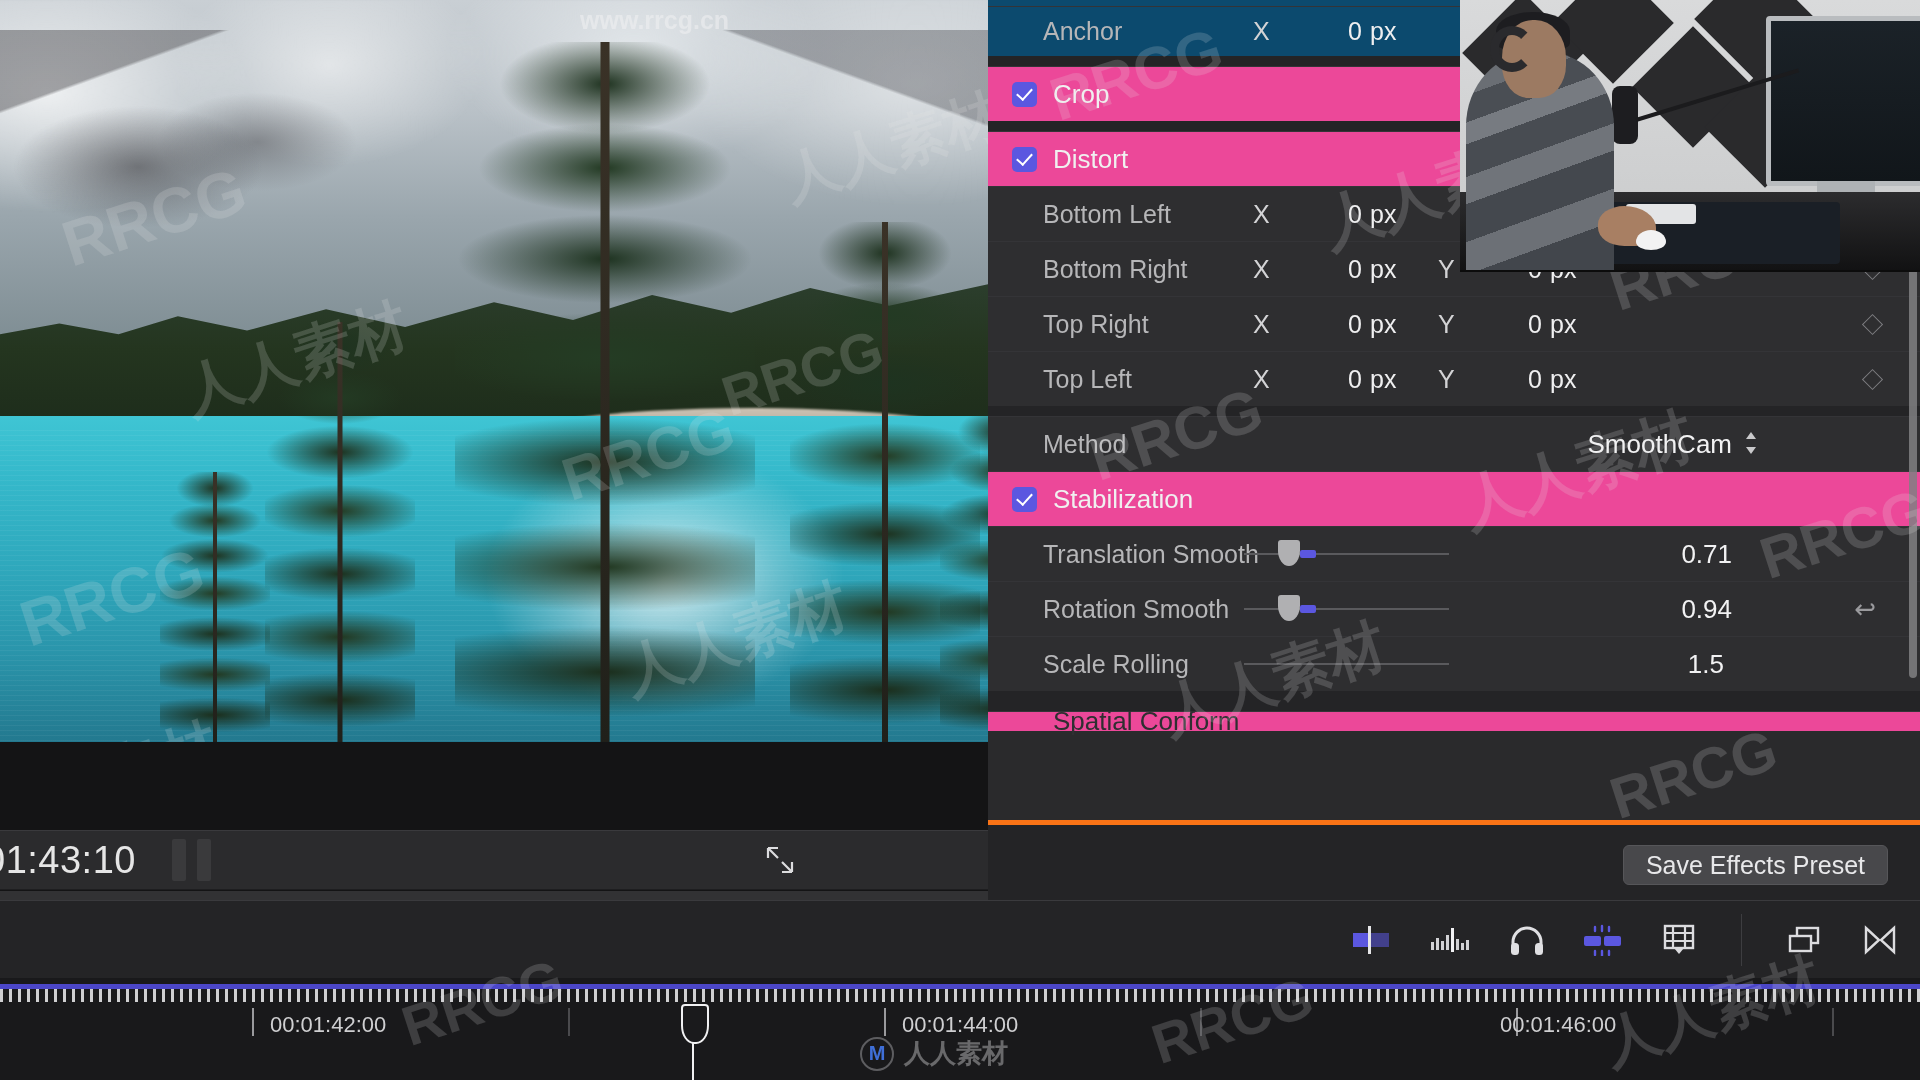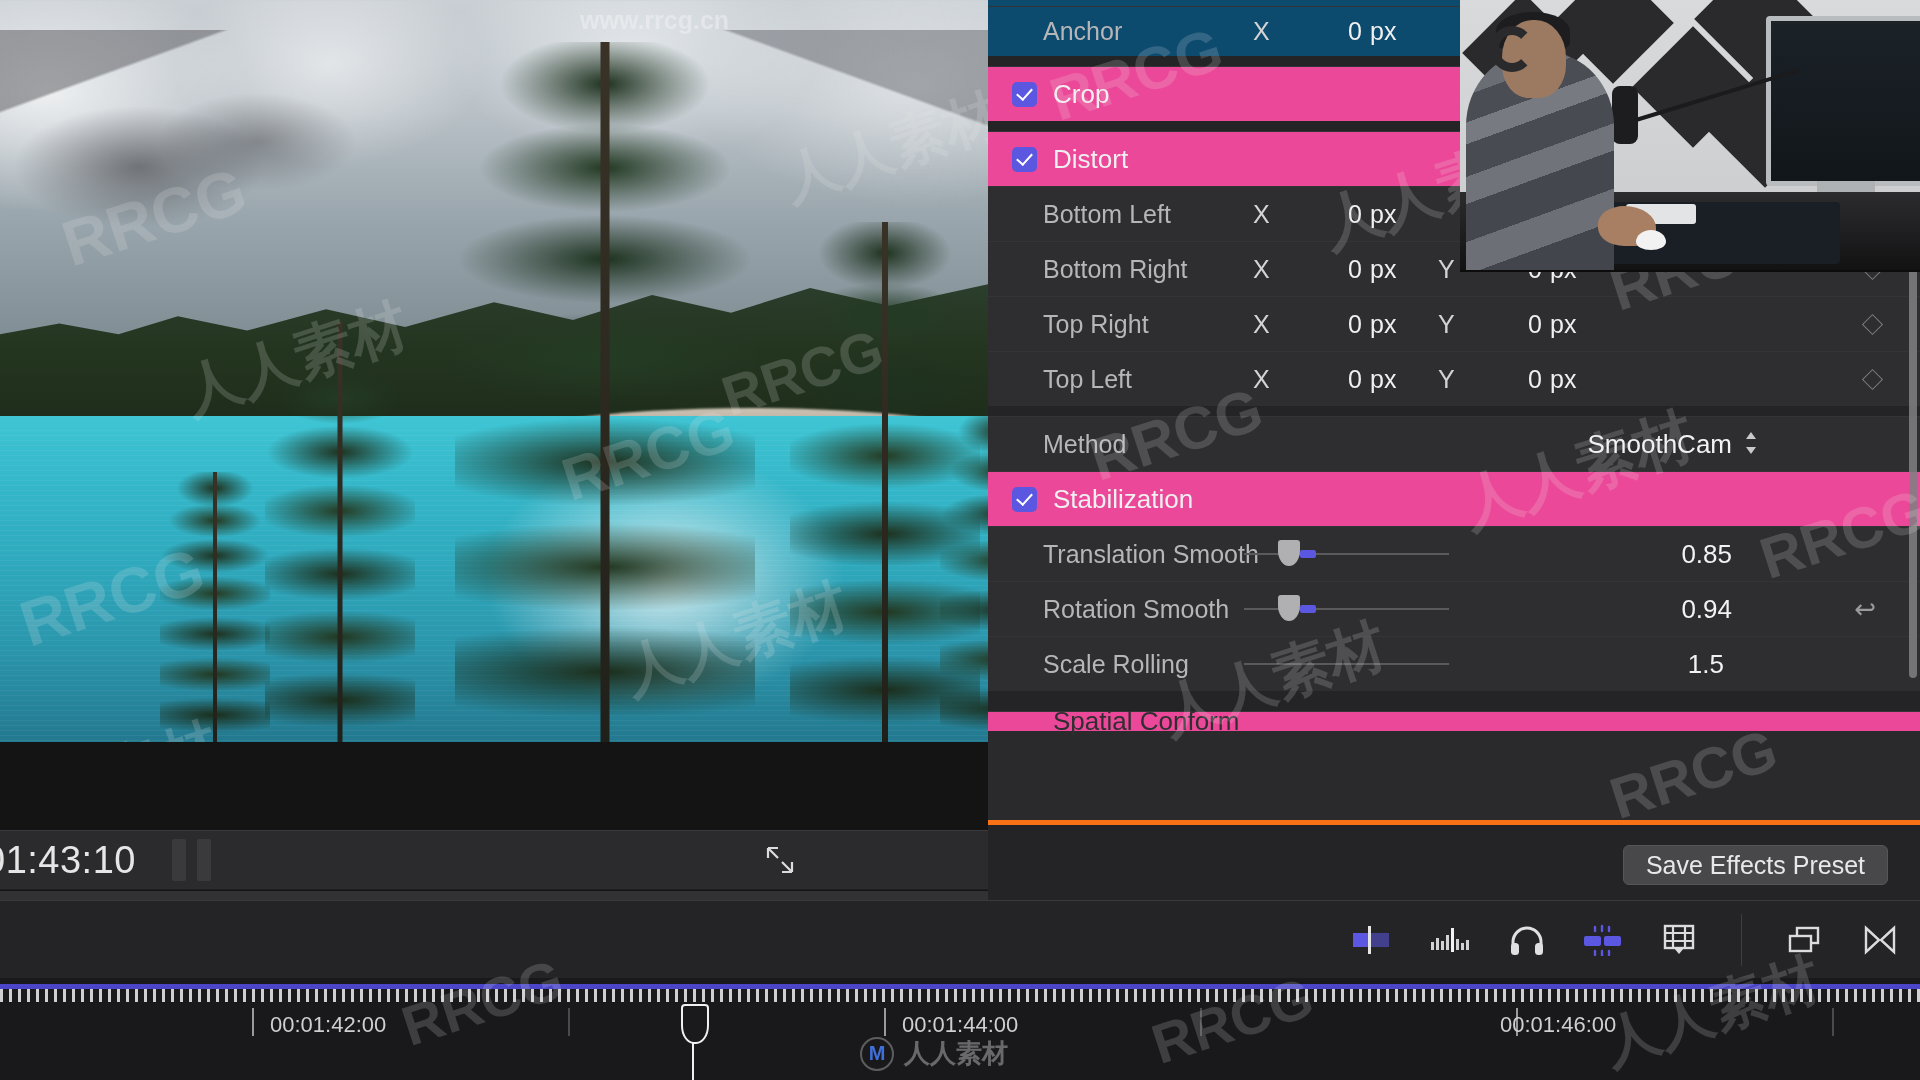--- a/index.html
+++ b/index.html
@@ -418,21 +418,21 @@
         <div class="sec-label">Stabilization</div>
       </div>
 
       <div class="row">
         <div class="p-label">Translation Smooth</div>
         <div class="slider">
           <div class="track"></div>
           <div class="knob" style="left:34px;"></div>
           <div class="fillpt" style="left:56px;"></div>
         </div>
-        <div class="value-right">0.85</div>
+        <div class="value-right">0.71</div>
       </div>
 
       <div class="row">
         <div class="p-label">Rotation Smooth</div>
         <div class="slider">
           <div class="track"></div>
           <div class="knob" style="left:34px;"></div>
           <div class="fillpt" style="left:56px;"></div>
         </div>
         <div class="value-right">0.94</div>

